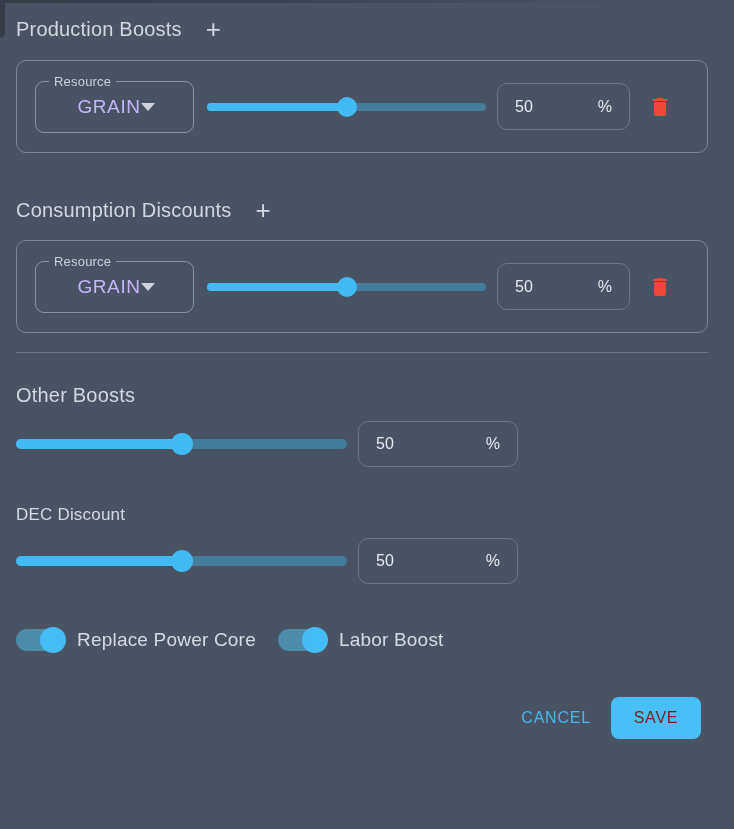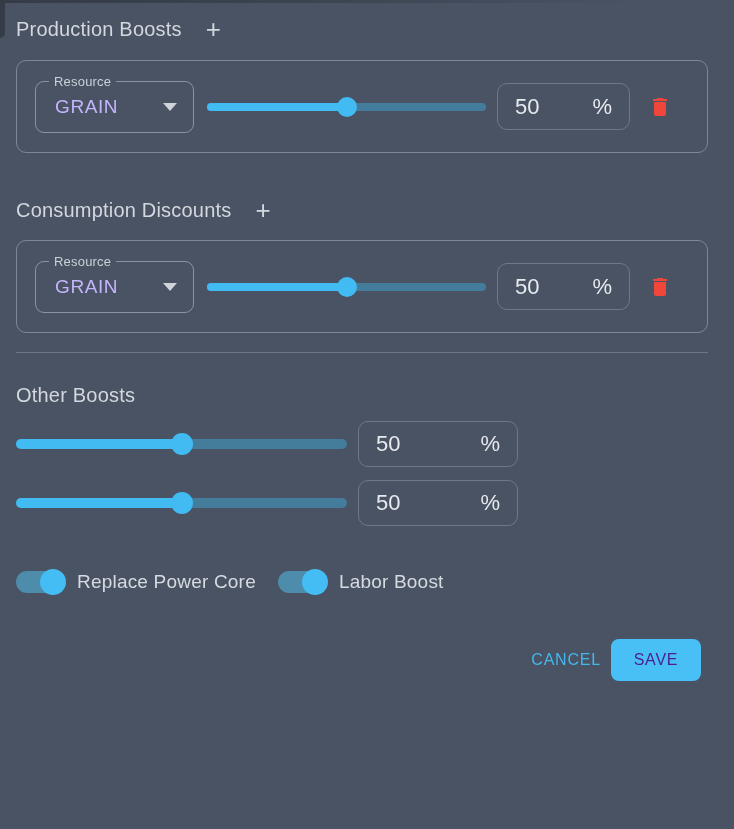--- a/index.html
+++ b/index.html
@@ -28,21 +28,21 @@
     margin-top: 19px; height: 93px;
     border: 1px solid #7e8797; border-radius: 10px;
     display: flex; align-items: center;
     padding: 0 35px 0 18px;
   }
   .boost-card.second { margin-top: 18px; }
 
   .select {
     position: relative; width: 159px; height: 52px; flex: none;
     border: 1px solid #8b93a3; border-radius: 9px;
-    display: flex; align-items: center; justify-content: space-between;
+    display: flex; align-items: center; justify-content: center;
     padding: 0 16px 0 19px; cursor: pointer;
   }
   .select-label {
     position: absolute; top: -8px; left: 13px;
     font-size: 13px; line-height: 15px; color: #ccd1d9;
     background: #4a5363; padding: 0 5px; letter-spacing: .2px;
   }
   .select-value { font-size: 19px; color: #c4b5fd; letter-spacing: .6px; }
   .caret-down {
     width: 0; height: 0; flex: none;
@@ -59,21 +59,21 @@
     background: #42baf2; transform: translate(-50%,-50%); cursor: grab;
   }
   .slider.big { height: 10px; flex: none; width: 331px; margin: 0; }
   .slider.big .rail, .slider.big .fill { border-radius: 5px; }
   .slider.big .thumb { width: 22px; height: 22px; }
 
   .pct-input {
     flex: none; width: 133px; height: 47px;
     border: 1px solid #6e7887; border-radius: 10px;
     display: flex; align-items: center; justify-content: space-between;
-    padding: 0 17px; font-size: 22px; color: #e6e9ee;
+    padding: 0 17px; font-size: 16px; color: #e6e9ee;
     background: transparent; cursor: text;
   }
   .pct-input.wide { width: 160px; height: 46px; }
 
   .trash-btn { flex: none; margin-left: 18px; width: 24px; height: 24px; cursor: pointer; }
   .trash-btn svg { display: block; }
 
   .divider { height: 1px; background: #6d7685; margin-top: 19px; border: none; }
 
   .sub-label { font-size: 17px; line-height: 20px; color: #d4d8df; margin-top: 19px; letter-spacing: .2px; }
@@ -93,25 +93,25 @@
   .toggle-label { font-size: 19px; color: #d6dae1; margin-left: 13px; letter-spacing: .2px; }
   .toggle-gap { margin-left: 22px; }
 
   .actions {
     display: flex; align-items: center; justify-content: flex-end;
     margin-top: 46px; padding-right: 7px;
   }
   .cancel-btn {
     font-size: 16px; color: #43b7ee; letter-spacing: .8px;
     background: none; border: none; cursor: pointer; font-weight: 500;
-    font-family: "Liberation Sans", sans-serif; padding: 8px 8px; margin-right: 2px;
+    font-family: "Liberation Sans", sans-serif; padding: 8px 8px; margin-right: 12px;
   }
   .save-btn {
     width: 90px; height: 42px; background: #49c0f5; border: none; border-radius: 8px;
-    color: #4c1d95; font-size: 16px; letter-spacing: .8px; font-weight: 500;
+    color: #7f1d1d; font-size: 16px; letter-spacing: .8px; font-weight: 500;
     font-family: "Liberation Sans", sans-serif; cursor: pointer;
     display: flex; align-items: center; justify-content: center;
   }
 </style>
 </head>
 <body>
 
 <div class="edge-top"></div>
 <div class="edge-left"></div>
 
@@ -187,20 +187,21 @@
       <div class="rail"></div>
       <div class="fill"></div>
       <div class="thumb"></div>
     </div>
     <div class="pct-input wide">
       <span>50</span>
       <span>%</span>
     </div>
   </div>
 
+  <div class="sub-label dec">DEC Discount</div>
   <div class="slider-row dec">
     <div class="slider big" style="--pct: 50%;">
       <div class="rail"></div>
       <div class="fill"></div>
       <div class="thumb"></div>
     </div>
     <div class="pct-input wide">
       <span>50</span>
       <span>%</span>
     </div>

